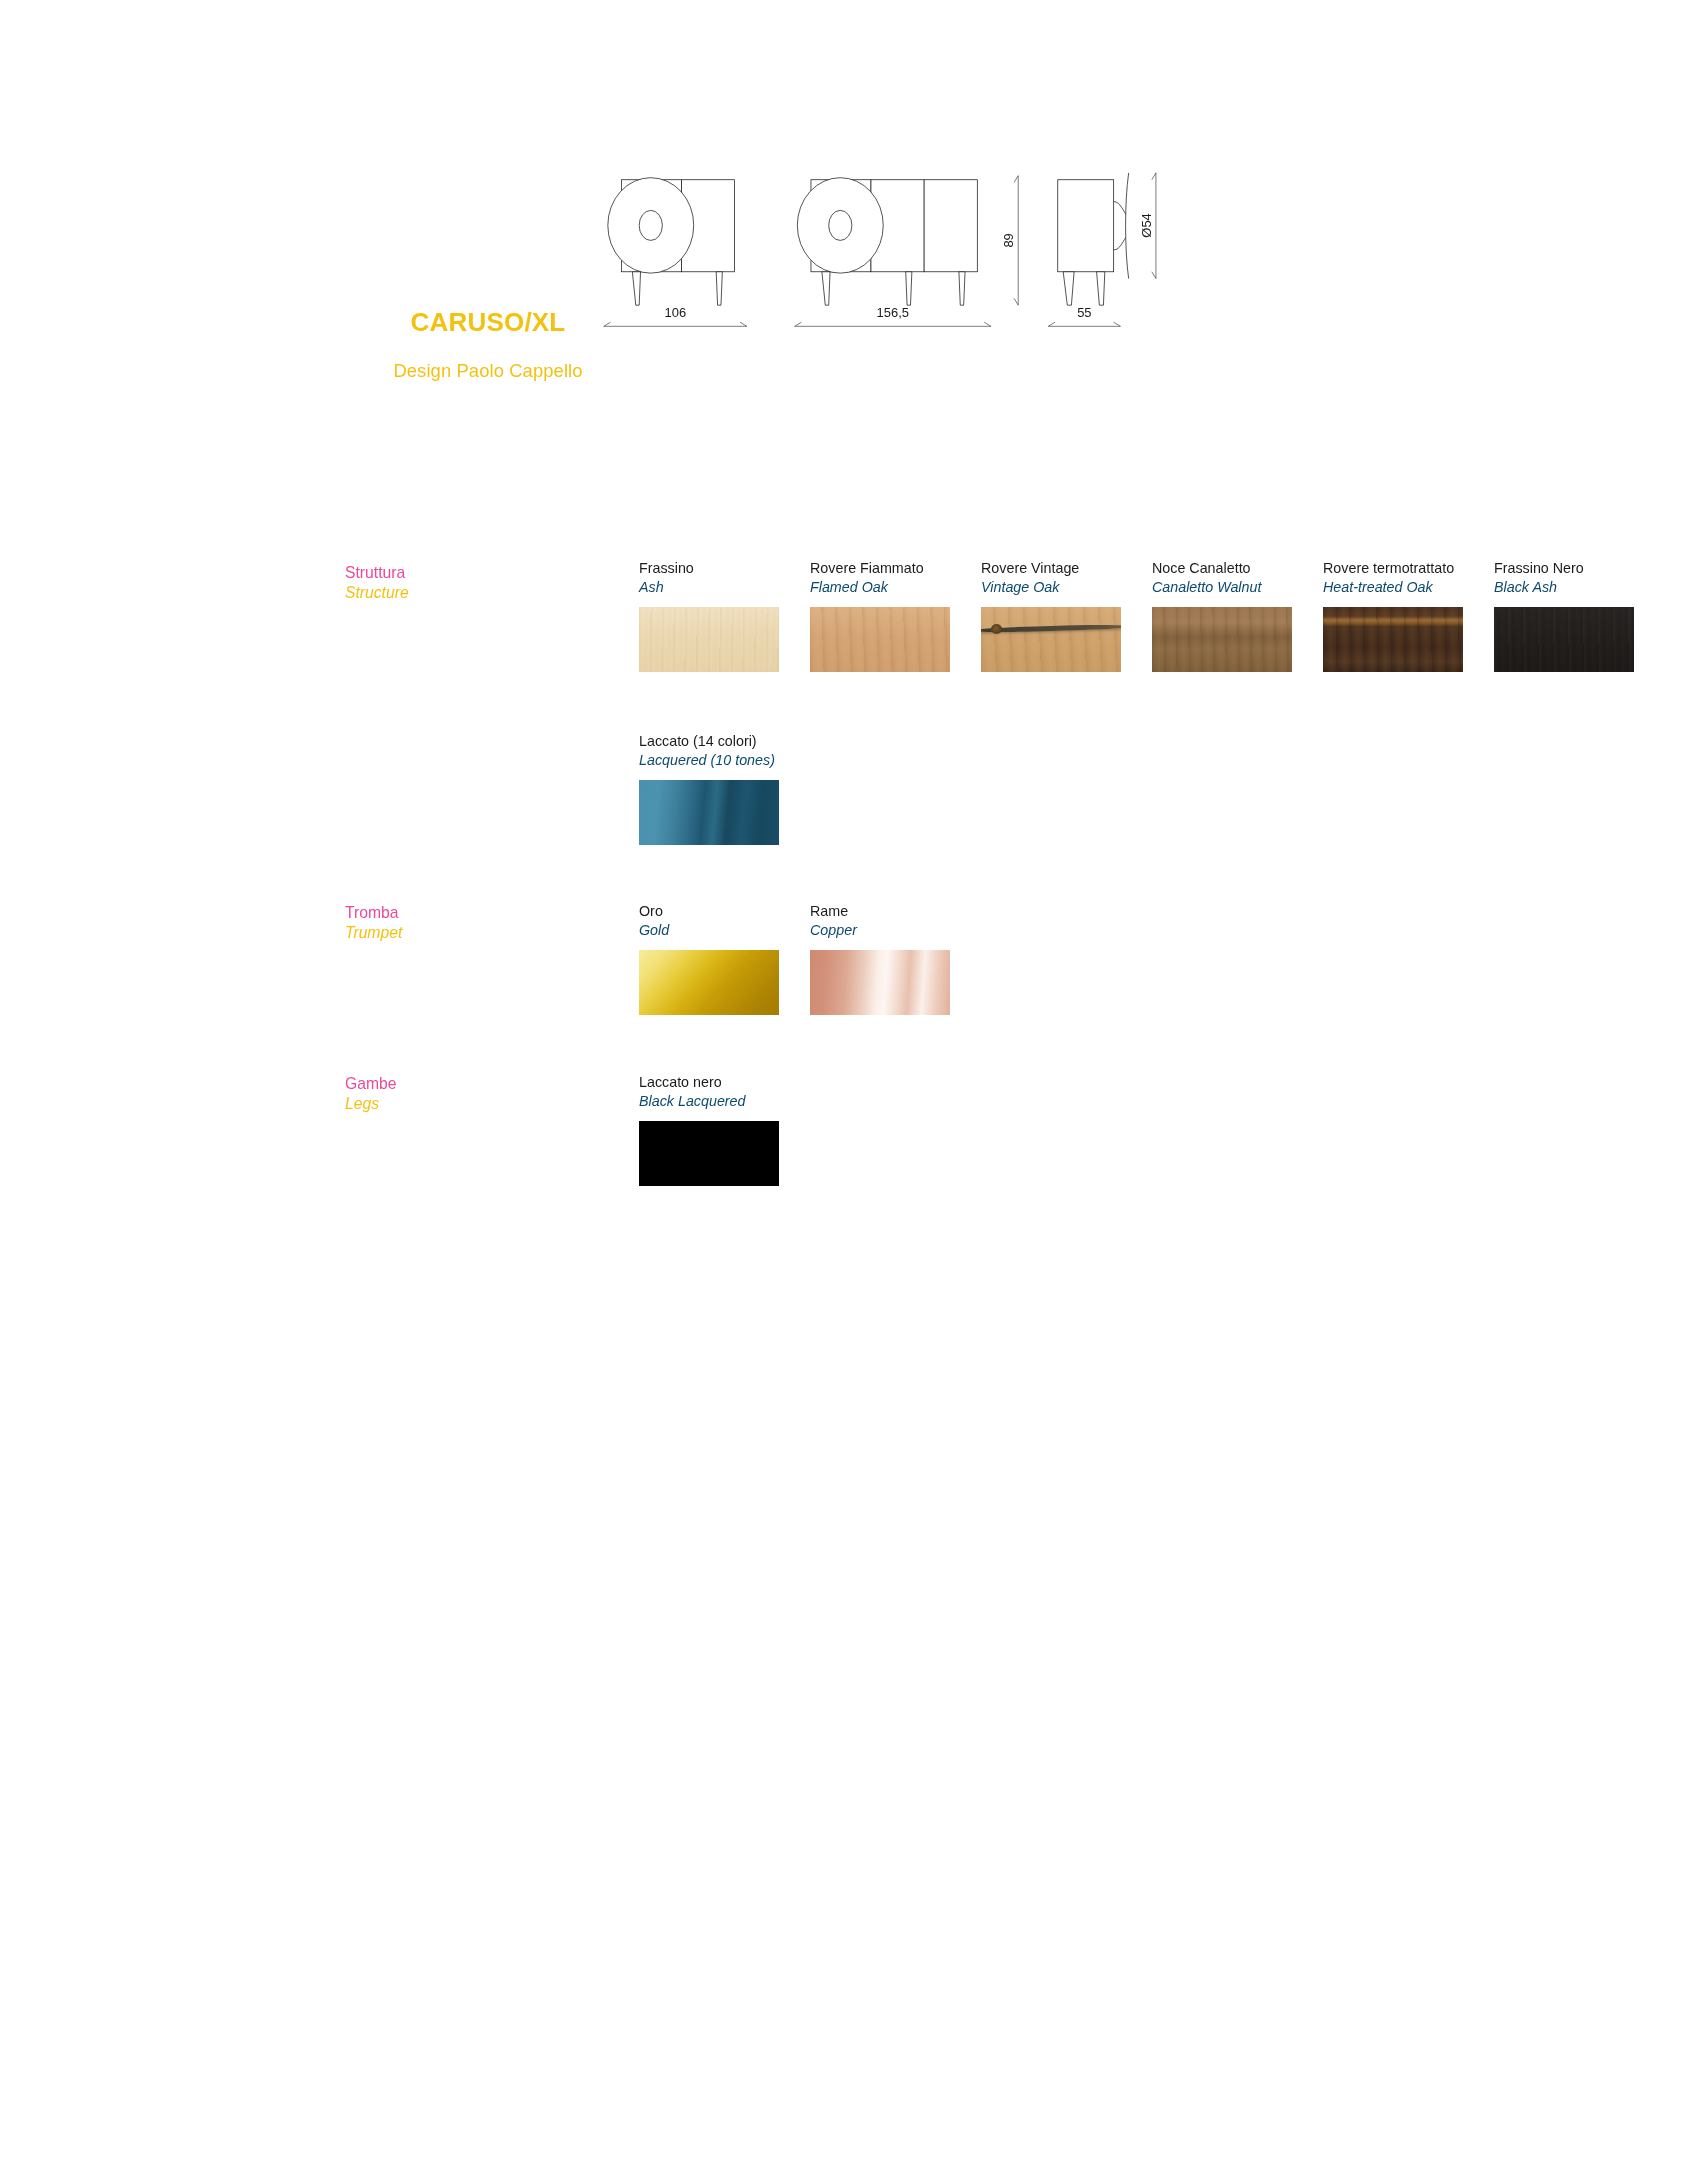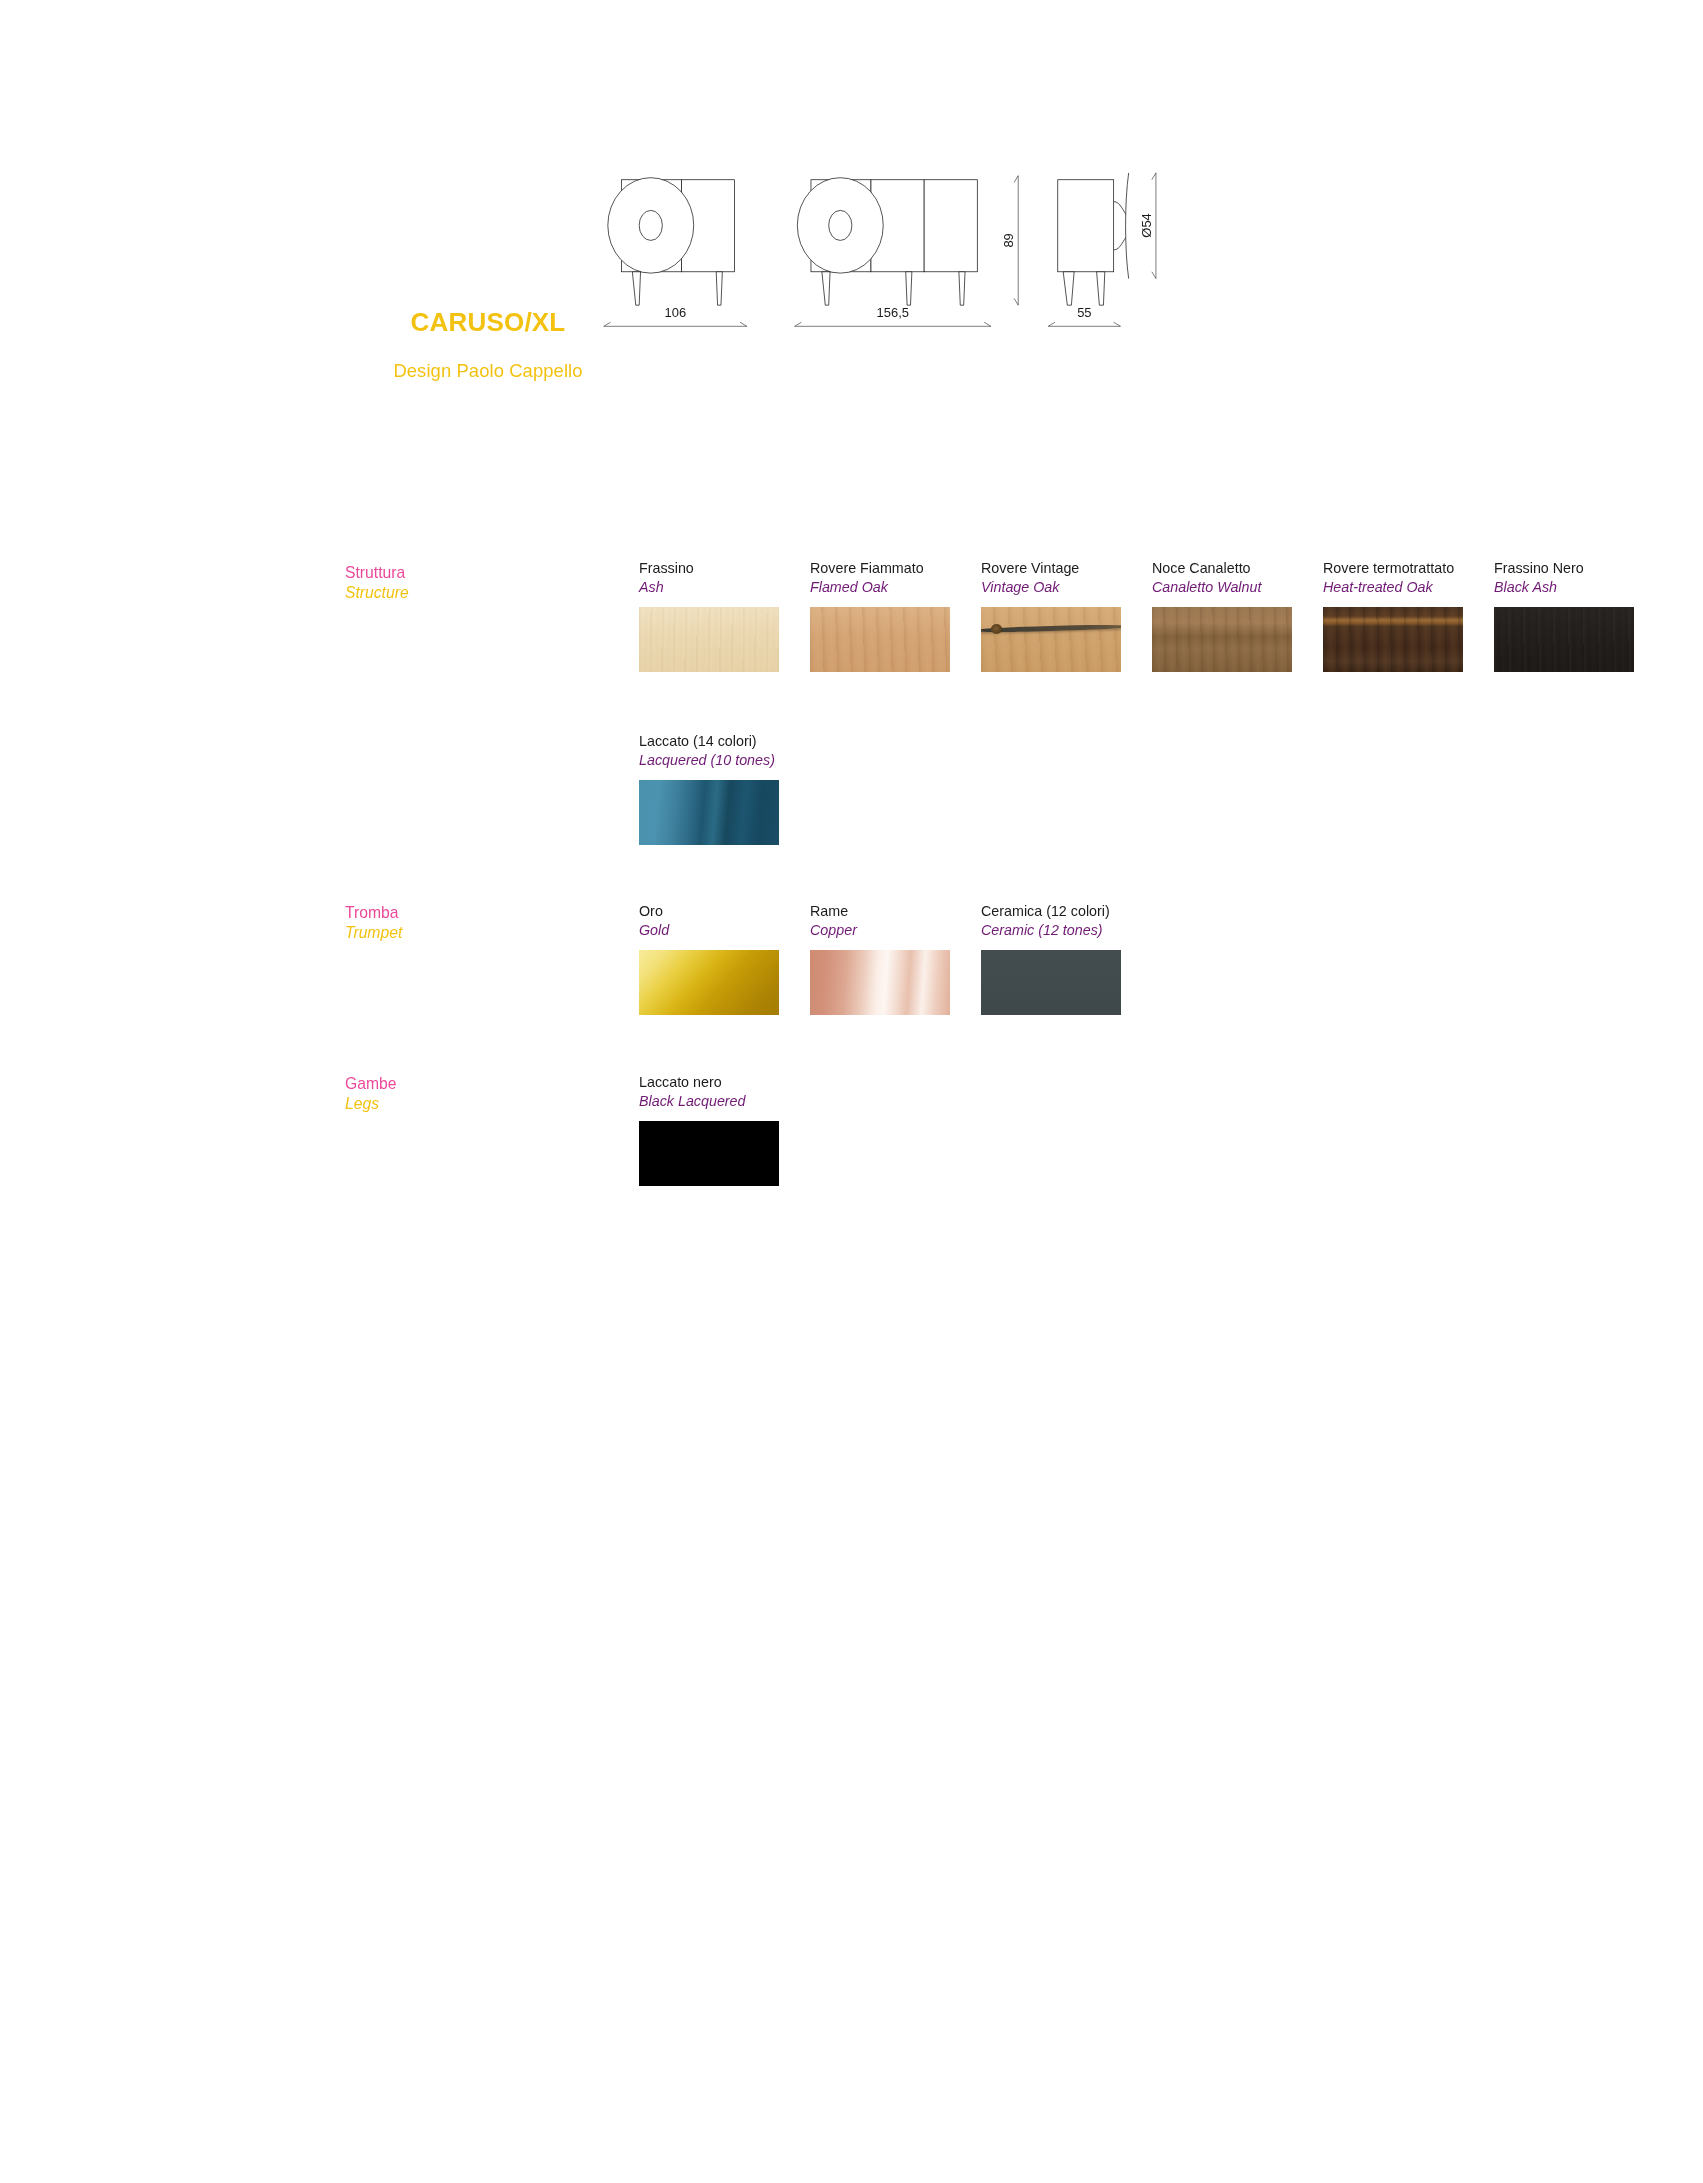--- a/index.html
+++ b/index.html
@@ -85,21 +85,21 @@
     margin-right: 31px;
   }
   .swatch-cell .name-it {
     font-size: 14.3px;
     color: #1c1c1c;
     line-height: 1.33;
     white-space: nowrap;
   }
   .swatch-cell .name-en {
     font-size: 14.3px;
-    color: #701a75;
+    color: #0c4a6e;
     font-style: italic;
     line-height: 1.33;
     white-space: nowrap;
   }
   .swatch-chip {
     width: 140px;
     height: 65px;
     margin-top: 10.2px;
     background-color: #cccccc;
   }
@@ -308,25 +308,20 @@
     <div class="swatch-cell">
       <div class="name-it">Oro</div>
       <div class="name-en">Gold</div>
       <div class="swatch-chip mat-gold"></div>
     </div>
     <div class="swatch-cell">
       <div class="name-it">Rame</div>
       <div class="name-en">Copper</div>
       <div class="swatch-chip mat-copper"></div>
     </div>
-    <div class="swatch-cell">
-      <div class="name-it">Ceramica (12 colori)</div>
-      <div class="name-en">Ceramic (12 tones)</div>
-      <div class="swatch-chip mat-ceramic"></div>
-    </div>
   </div>
 </div>
 
 <div class="section" style="top:0;">
   <div class="section-label" style="top:1074px;">
     <div class="lab-it">Gambe</div>
     <div class="lab-en">Legs</div>
   </div>
 
   <div class="swatch-row" style="top:1073px;">

